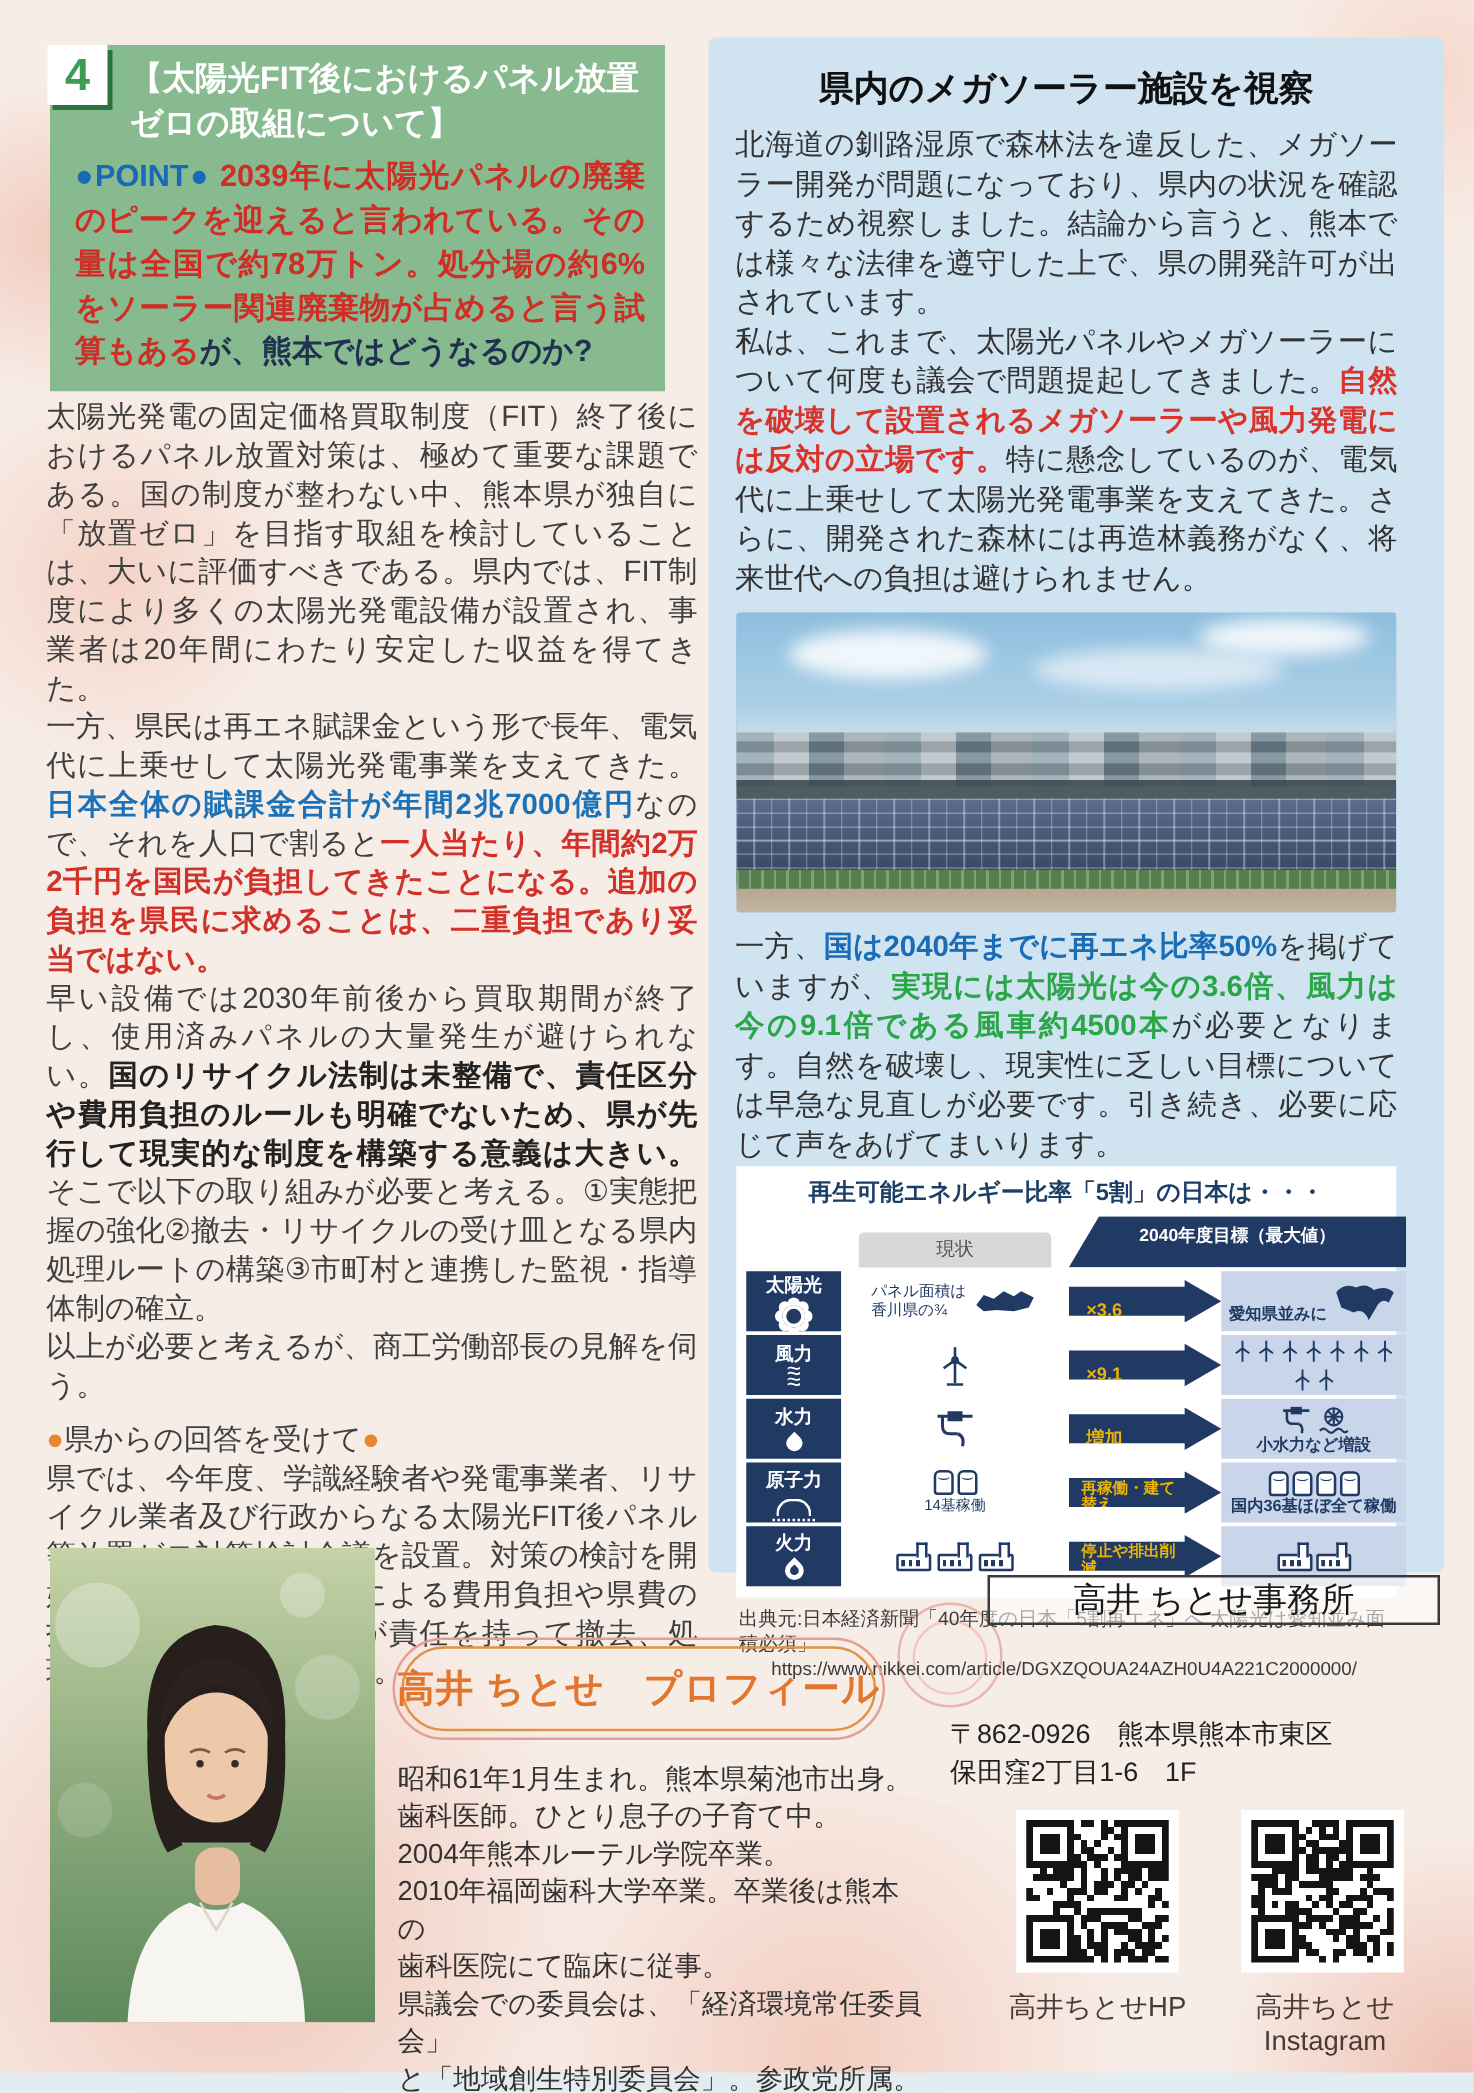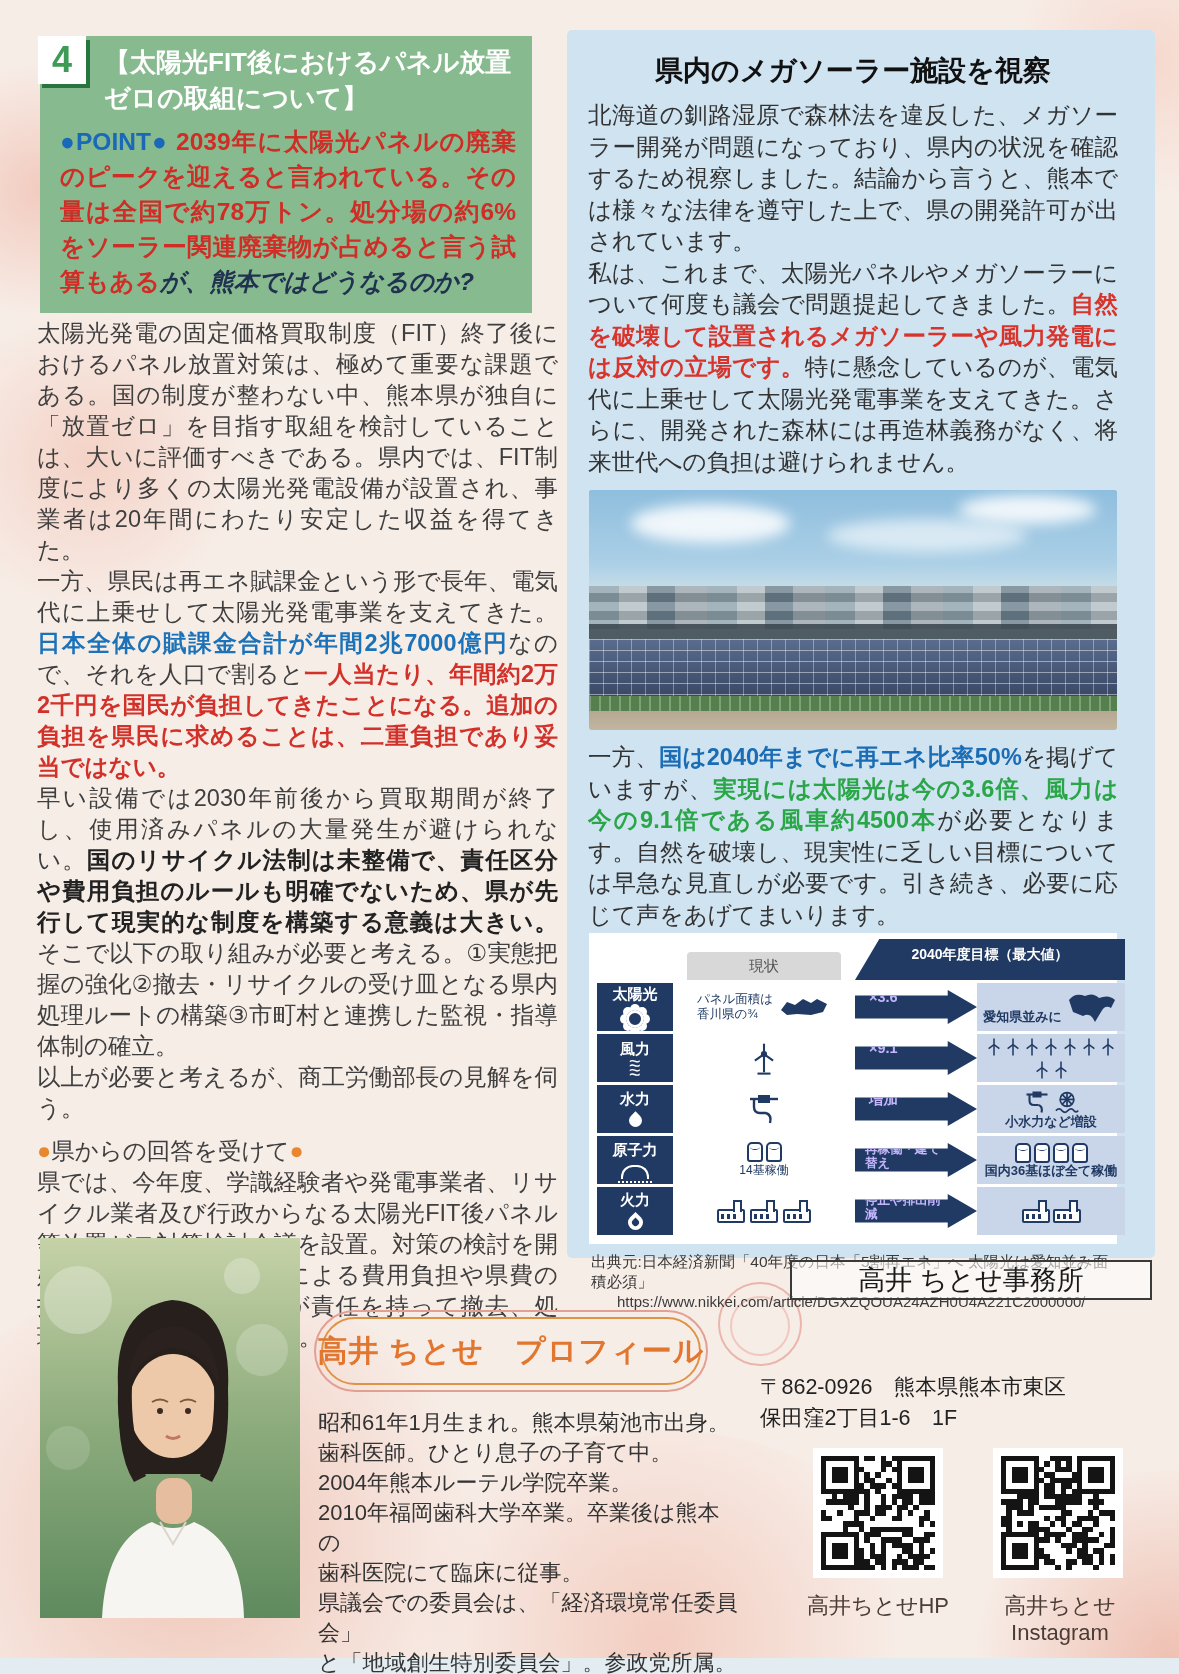--- a/index.html
+++ b/index.html
@@ -23,21 +23,21 @@
 
   
   .q-box{position:absolute;left:40px;top:36px;width:492px;background:#87ba8e;padding:6px 16px 14px 18px;box-sizing:border-box;}
   .q-badge{position:absolute;left:-2px;top:0;width:48px;height:48px;background:#ffffff;color:#3d9b55;
     font-size:36px;font-weight:700;display:flex;align-items:center;justify-content:center;
     box-shadow:4px 4px 0 #27753f;}
   .q-title{margin:2px 0 8px 46px;color:#ffffff;font-weight:700;font-size:26px;line-height:36px;letter-spacing:0;}
   .q-point{margin:6px 0 0 2px;font-size:24.5px;font-weight:700;line-height:35px;text-align:justify;}
   .pt-label{color:#1a68b8;}
   .pt-red{color:#cf2d26;}
-  .pt-dark{color:#20324f;font-style:italic;}
+  .pt-dark{color:#20324f;}
 
   
   .article{position:absolute;left:37px;top:318px;width:521px;font-size:23.5px;line-height:31px;text-align:justify;}
   .article p{margin:0;}
   .t-blue{color:#1b72b8;font-weight:700;}
   .t-red{color:#d23129;font-weight:700;}
   .t-bold{color:#222;font-weight:700;}
   .ans-head{margin-top:12px !important;font-weight:400;}
   .dot{color:#e8872d;}
 
@@ -73,23 +73,23 @@
   
   .infographic{margin:2px 22px 0;background:#ffffff;padding:6px 8px 6px;box-sizing:border-box;}
   .ig-title{text-align:center;color:#1c3f66;font-weight:700;font-size:19px;margin:2px 0 6px;}
   .ig-head{display:grid;grid-template-columns:76px 182px 122px 148px;align-items:end;margin-bottom:3px;}
   .ig-head-current{grid-column:2;background:#d8d8d8;color:#555;text-align:center;font-size:15px;height:28px;line-height:28px;border-radius:4px 4px 0 0;margin:0 14px;}
   .ig-head-target{grid-column:3 / 5;background:#203a64;color:#fff;font-weight:700;text-align:center;font-size:14px;height:41px;line-height:30px;clip-path:polygon(9% 0,100% 0,100% 100%,0 100%);}
   .ig-row{display:grid;grid-template-columns:76px 182px 122px 148px;height:48px;margin-bottom:3px;}
   .ig-label{background:#203a64;color:#fff;font-weight:700;font-size:15px;display:flex;flex-direction:column;align-items:center;justify-content:center;gap:2px;}
   .ig-current{background:#fff;display:flex;align-items:center;justify-content:center;gap:6px;color:#203a64;}
   .ig-arrowcell{display:flex;align-items:center;}
-  .ig-arrow{width:100%;height:34px;background:#203a64;color:#c4b5fd;font-weight:700;font-size:14.5px;
+  .ig-arrow{width:100%;height:34px;background:#203a64;color:#eab308;font-weight:700;font-size:14.5px;
     clip-path:polygon(0 16%,76% 16%,76% 0,100% 50%,76% 100%,76% 84%,0 84%);
-    display:flex;align-items:flex-start;justify-content:flex-start;padding-left:14px;box-sizing:border-box;line-height:1.1;}
+    display:flex;align-items:flex-end;justify-content:flex-start;padding-left:14px;box-sizing:border-box;line-height:1.1;}
   .ig-arrow.small{font-size:12.5px;padding-left:10px;padding-right:34px;}
   .ig-target{background:#c9d5e8;display:flex;flex-direction:column;align-items:center;justify-content:center;color:#203a64;gap:1px;}
   .ig-target .row-ic{display:flex;gap:3px;align-items:flex-end;justify-content:center;flex-wrap:wrap;}
   .cur-text{font-size:12.5px;line-height:15px;color:#203a64;}
   .tgt-text{font-size:13px;font-weight:700;color:#203a64;text-align:center;line-height:14px;}
   .cur-note{font-size:12px;color:#203a64;}
 
   
   .sun-icon{width:12px;height:12px;border:3px solid #fff;border-radius:50%;
     box-shadow:0 -10px 0 -4px #fff,0 10px 0 -4px #fff,10px 0 0 -4px #fff,-10px 0 0 -4px #fff,
@@ -173,20 +173,21 @@
       <div class="buildings"></div>
       <div class="darkband"></div>
       <div class="panels"></div>
       <div class="fence"></div>
       <div class="ground"></div>
     </div>
 
     <p class="btxt"><span>一方、</span><span class="t-blueb">国は2040年までに再エネ比率50%</span><span>を掲げていますが、</span><span class="t-greenb">実現には太陽光は今の3.6倍、風力は今の9.1倍である風車約4500本</span><span>が必要となります。自然を破壊し、現実性に乏しい目標については早急な見直しが必要です。引き続き、必要に応じて声をあげてまいります。</span></p>
 
     <div class="infographic">
+      <div class="ig-title">再生可能エネルギー比率「5割」の日本は・・・</div>
       <div class="ig-head">
         <div class="ig-head-current">現状</div>
         <div class="ig-head-target">2040年度目標（最大値）</div>
       </div>
 
       <div class="ig-row">
         <div class="ig-label">
             <span>太陽光</span>
             <span class="sun-icon"></span>
           </div>

